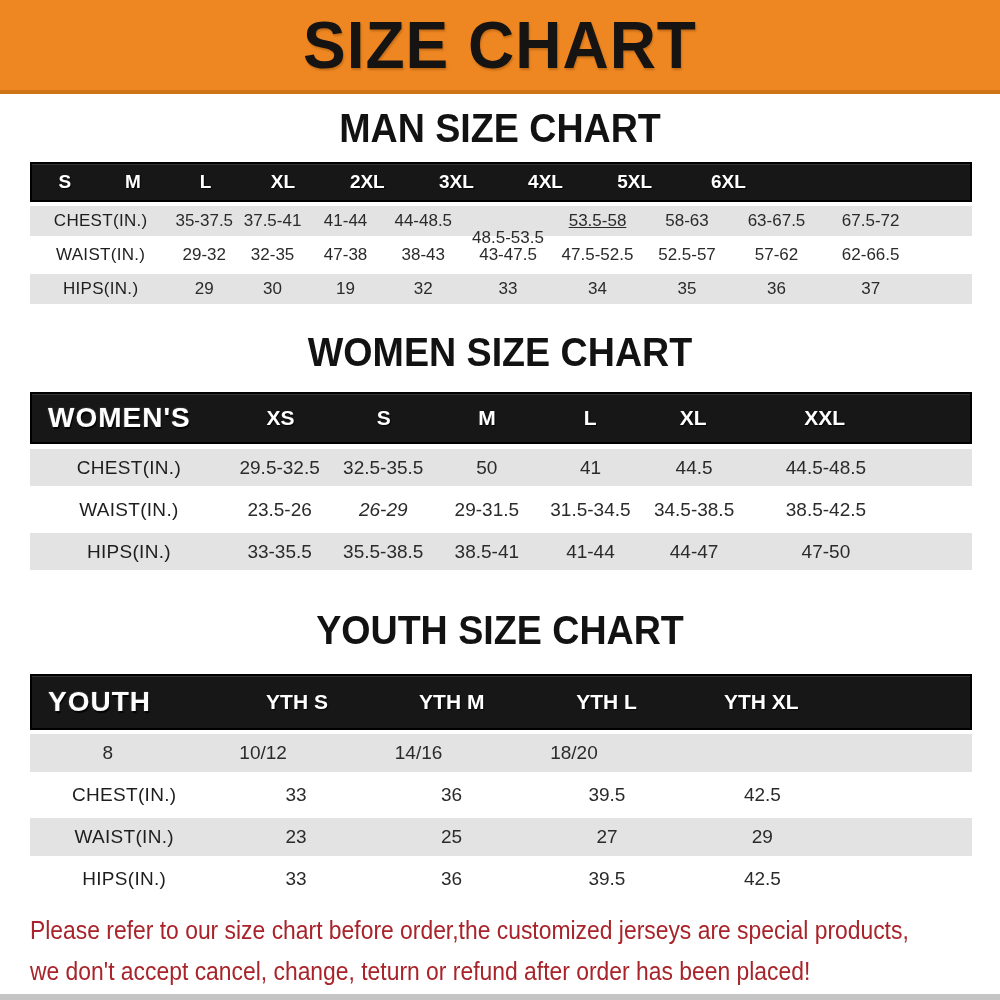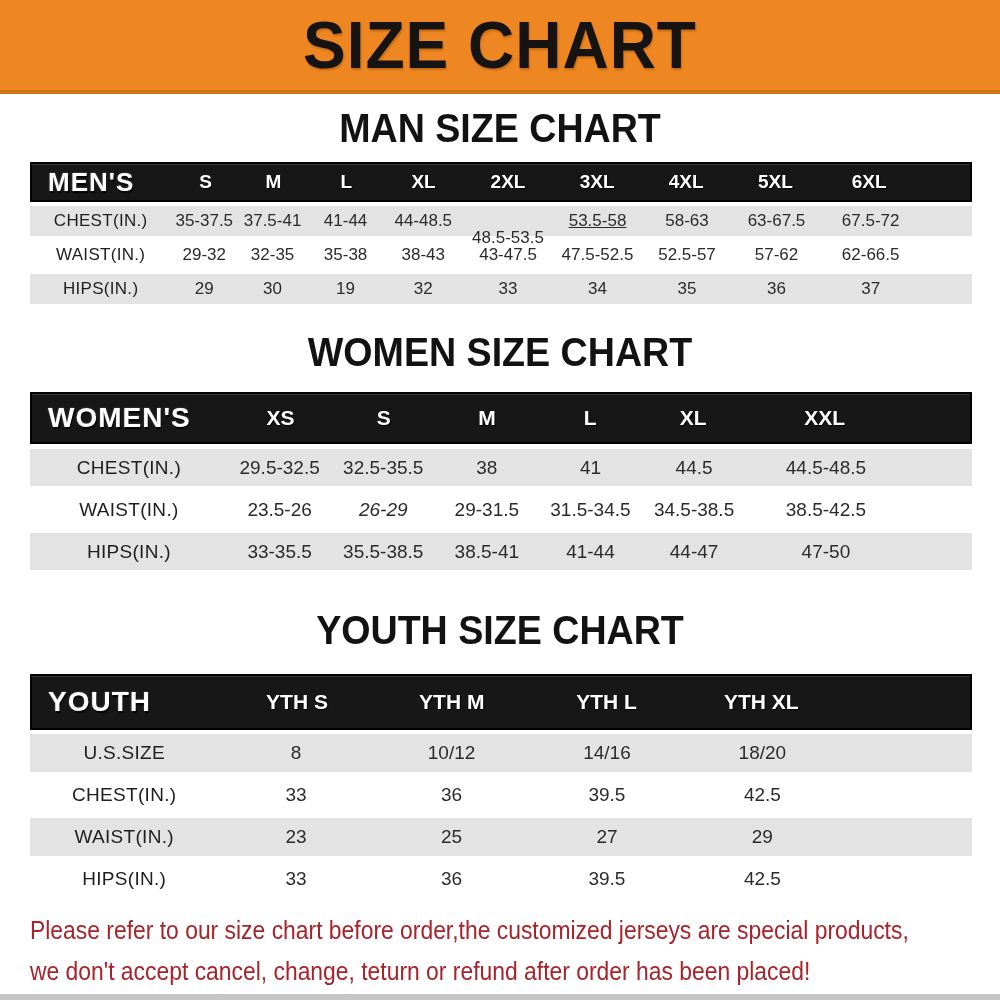--- a/index.html
+++ b/index.html
@@ -86,21 +86,20 @@
 <body>
 
 <div class="banner">
   <div class="banner-title">SIZE CHART</div>
 </div>
 
 <div class="section-heading heading-men">MAN SIZE CHART</div>
 
 <div class="size-table men">
     <div class="st-row st-head">
-      <div class="st-label" style="width: 15%;">MEN'S</div>
       <div class="st-col" style="width: 7%;">S</div>
       <div class="st-col" style="width: 7.5%;">M</div>
       <div class="st-col" style="width: 8%;">L</div>
       <div class="st-col" style="width: 8.5%;">XL</div>
       <div class="st-col" style="width: 9.5%;">2XL</div>
       <div class="st-col" style="width: 9.5%;">3XL</div>
       <div class="st-col" style="width: 9.5%;">4XL</div>
       <div class="st-col" style="width: 9.5%;">5XL</div>
       <div class="st-col" style="width: 10.5%;">6XL</div>
     </div>
@@ -113,21 +112,21 @@
       <div class="st-cell" style="width: 9.5%; margin-top: 34px;">48.5-53.5</div>
       <div class="st-cell" style="width: 9.5%; text-decoration: underline;">53.5-58</div>
       <div class="st-cell" style="width: 9.5%;">58-63</div>
       <div class="st-cell" style="width: 9.5%;">63-67.5</div>
       <div class="st-cell" style="width: 10.5%;">67.5-72</div>
     </div>
     <div class="st-row st-data plain">
       <div class="st-label-cell" style="width: 15%;">WAIST(IN.)</div>
       <div class="st-cell" style="width: 7%;">29-32</div>
       <div class="st-cell" style="width: 7.5%;">32-35</div>
-      <div class="st-cell" style="width: 8%;">35-38</div>
+      <div class="st-cell" style="width: 8%;">47-38</div>
       <div class="st-cell" style="width: 8.5%;">38-43</div>
       <div class="st-cell" style="width: 9.5%;">43-47.5</div>
       <div class="st-cell" style="width: 9.5%;">47.5-52.5</div>
       <div class="st-cell" style="width: 9.5%;">52.5-57</div>
       <div class="st-cell" style="width: 9.5%;">57-62</div>
       <div class="st-cell" style="width: 10.5%;">62-66.5</div>
     </div>
     <div class="st-row st-data shaded">
       <div class="st-label-cell" style="width: 15%;">HIPS(IN.)</div>
       <div class="st-cell" style="width: 7%;">29</div>
@@ -151,21 +150,21 @@
       <div class="st-col" style="width: 11%;">S</div>
       <div class="st-col" style="width: 11%;">M</div>
       <div class="st-col" style="width: 11%;">L</div>
       <div class="st-col" style="width: 11%;">XL</div>
       <div class="st-col" style="width: 17%;">XXL</div>
     </div>
     <div class="st-row st-data shaded">
       <div class="st-label-cell" style="width: 21%;">CHEST(IN.)</div>
       <div class="st-cell" style="width: 11%;">29.5-32.5</div>
       <div class="st-cell" style="width: 11%;">32.5-35.5</div>
-      <div class="st-cell" style="width: 11%;">38</div>
+      <div class="st-cell" style="width: 11%;">50</div>
       <div class="st-cell" style="width: 11%;">41</div>
       <div class="st-cell" style="width: 11%;">44.5</div>
       <div class="st-cell" style="width: 17%;">44.5-48.5</div>
     </div>
     <div class="st-row st-data plain">
       <div class="st-label-cell" style="width: 21%;">WAIST(IN.)</div>
       <div class="st-cell" style="width: 11%;">23.5-26</div>
       <div class="st-cell" style="width: 11%; font-style: italic;">26-29</div>
       <div class="st-cell" style="width: 11%;">29-31.5</div>
       <div class="st-cell" style="width: 11%;">31.5-34.5</div>
@@ -187,21 +186,20 @@
 
 <div class="size-table youth">
     <div class="st-row st-head">
       <div class="st-label" style="width: 20%;">YOUTH</div>
       <div class="st-col" style="width: 16.5%;">YTH S</div>
       <div class="st-col" style="width: 16.5%;">YTH M</div>
       <div class="st-col" style="width: 16.5%;">YTH L</div>
       <div class="st-col" style="width: 16.5%;">YTH XL</div>
     </div>
     <div class="st-row st-data shaded">
-      <div class="st-label-cell" style="width: 20%;">U.S.SIZE</div>
       <div class="st-cell" style="width: 16.5%;">8</div>
       <div class="st-cell" style="width: 16.5%;">10/12</div>
       <div class="st-cell" style="width: 16.5%;">14/16</div>
       <div class="st-cell" style="width: 16.5%;">18/20</div>
     </div>
     <div class="st-row st-data plain">
       <div class="st-label-cell" style="width: 20%;">CHEST(IN.)</div>
       <div class="st-cell" style="width: 16.5%;">33</div>
       <div class="st-cell" style="width: 16.5%;">36</div>
       <div class="st-cell" style="width: 16.5%;">39.5</div>

